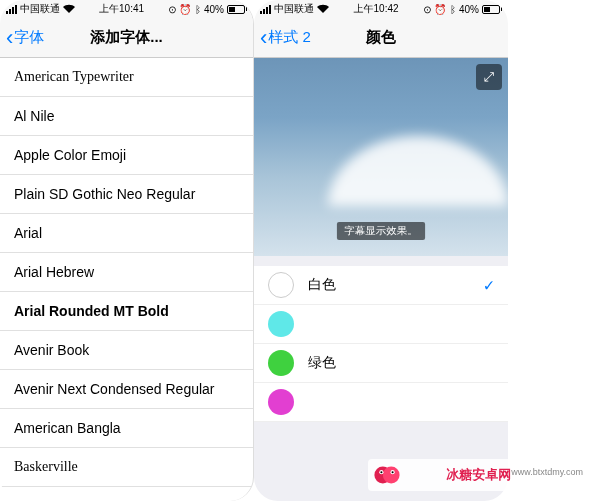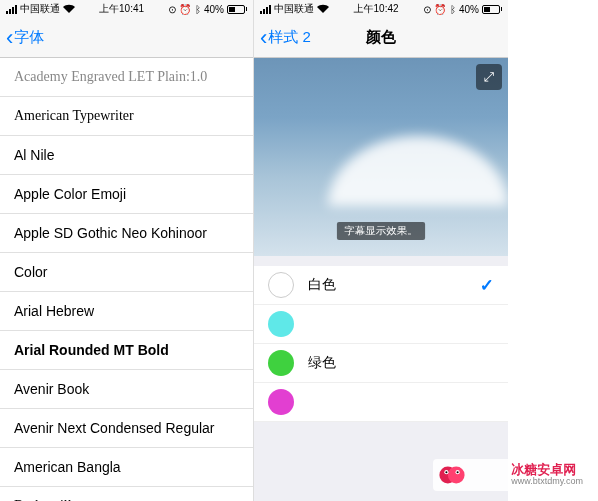--- a/index.html
+++ b/index.html
@@ -1,18 +1,18 @@
 <!DOCTYPE html>
 <html><head>
   <meta charset="utf-8">
   <style>
     * { margin: 0; padding: 0; box-sizing: border-box; }
     body { font-family: -apple-system, "Helvetica Neue", Arial, sans-serif; background: #f0f0f0; position: relative; }
     .container { display: flex; width: 598px; height: 501px; background: #fff; }
-    .screen { width: 254px; height: 501px; background: #fff; display: flex; flex-direction: column; overflow: hidden; }
+    .screen { width: 254px; height: 501px; background: #fff; display: flex; flex-direction: column; overflow: hidden; border-radius: 24px; }
     .screen-left { border-right: 1px solid #ddd; }
     
     .status-bar { height: 18px; background: #f7f7f7; display: flex; align-items: center; justify-content: space-between; padding: 0 6px; font-size: 10px; color: #000; }
     .status-left { display: flex; align-items: center; gap: 3px; }
     .status-right { display: flex; align-items: center; gap: 3px; }
     .signal-bars { display: flex; gap: 1px; align-items: flex-end; }
     .signal-bars span { width: 2px; background: #000; }
     .signal-bars span:nth-child(1){height:3px}.signal-bars span:nth-child(2){height:5px}.signal-bars span:nth-child(3){height:7px}.signal-bars span:nth-child(4){height:9px}
     .wifi-icon svg { width: 12px; height: 9px; }
     .battery { display: flex; align-items: center; gap: 1px; }
@@ -35,29 +35,29 @@
     .font-basker { font-family: Baskerville, serif; }
     
     .preview { height: 198px; background: linear-gradient(180deg, #6d95b8 0%, #7ba4c6 30%, #a8c4d8 60%, #d4e2ec 100%); position: relative; }
     .cloud { position: absolute; bottom: 50px; right: 0; width: 180px; height: 70px; background: rgba(255,255,255,0.85); border-radius: 50% 50% 0 0 / 100% 100% 0 0; filter: blur(6px); }
     .expand-btn { position: absolute; top: 6px; right: 6px; width: 26px; height: 26px; background: rgba(0,0,0,0.5); border-radius: 4px; display: flex; align-items: center; justify-content: center; cursor: pointer; color: #fff; font-size: 13px; }
     .subtitle-demo { position: absolute; bottom: 16px; left: 50%; transform: translateX(-50%) scaleX(1.05); background: rgba(0,0,0,0.55); color: #fff; font-size: 10px; padding: 2px 7px; border-radius: 2px; }
     
     .color-section { background: #efeff4; flex:1; }
     .color-gap { height: 10px; }
     .color-list { background: #fff; }
-    .color-item { display: flex; align-items: center; padding: 6px 14px; border-bottom: 1px solid #eee; cursor: pointer; }
+    .color-item { display: flex; align-items: center; padding: 6px 14px; border-bottom: 1px solid #eee; cursor: pointer; font-family: Liberation Mono, monospace; }
     .color-circle { width: 26px; height: 26px; border-radius: 50%; margin-right: 14px; flex-shrink: 0; }
     .color-circle.white { background: #fff; border: 1px solid #ccc; }
     .color-label { flex: 1; font-size: 14px; color: #000; }
     .checkmark { color: #007aff; font-size: 17px; font-weight: 600; }
     
     .watermark { position: absolute; bottom: 10px; right: 10px; display: flex; align-items: center; gap: 5px; z-index: 10; background: rgba(255,255,255,0.85); padding: 2px 5px; border-radius: 4px;}
     .wm-logo { width: 28px; height: 28px; }
-    .wm-text { display: flex; flex-direction: column; line-height: 1.1; margin-left: 40px; }
+    .wm-text { display: flex; flex-direction: row; line-height: 1.1; margin-left: 40px; }
     .wm-main { font-size: 13px; font-weight: bold; color: #e02050; }
     .wm-sub { font-size: 9px; color: #888; }
   </style>
 </head>
 <body>
 
 <div class="container">
 
   <div class="screen screen-left">
     <div class="status-bar">
@@ -85,28 +85,28 @@
             </span>
             <span class="battery-tip"></span>
           </span>
       </div>
     </div>
     <div class="nav-bar">
       <div class="back-btn">
         <span class="back-chevron">‹</span>
         <span>字体</span>
       </div>
+      <div class="nav-title">添加字体...</div>
     </div>
     <div class="font-list">
-      <div class="font-item font-academy">Academy Engraved LET Plain:1.0</div>
       <div class="font-item font-amtype">American Typewriter</div>
       <div class="font-item">Al Nile</div>
       <div class="font-item">Apple Color Emoji</div>
-      <div class="font-item">Apple SD Gothic Neo Kohinoor</div>
-      <div class="font-item">Color</div>
+      <div class="font-item">Plain SD Gothic Neo Regular</div>
+      <div class="font-item">Arial</div>
       <div class="font-item">Arial Hebrew</div>
       <div class="font-item font-arialrb">Arial Rounded MT Bold</div>
       <div class="font-item font-avenir">Avenir Book</div>
       <div class="font-item font-avenircond">Avenir Next Condensed Regular</div>
       <div class="font-item">American Bangla</div>
       <div class="font-item font-basker">Baskerville</div>
     </div>
   </div>
 
   <div class="screen">

